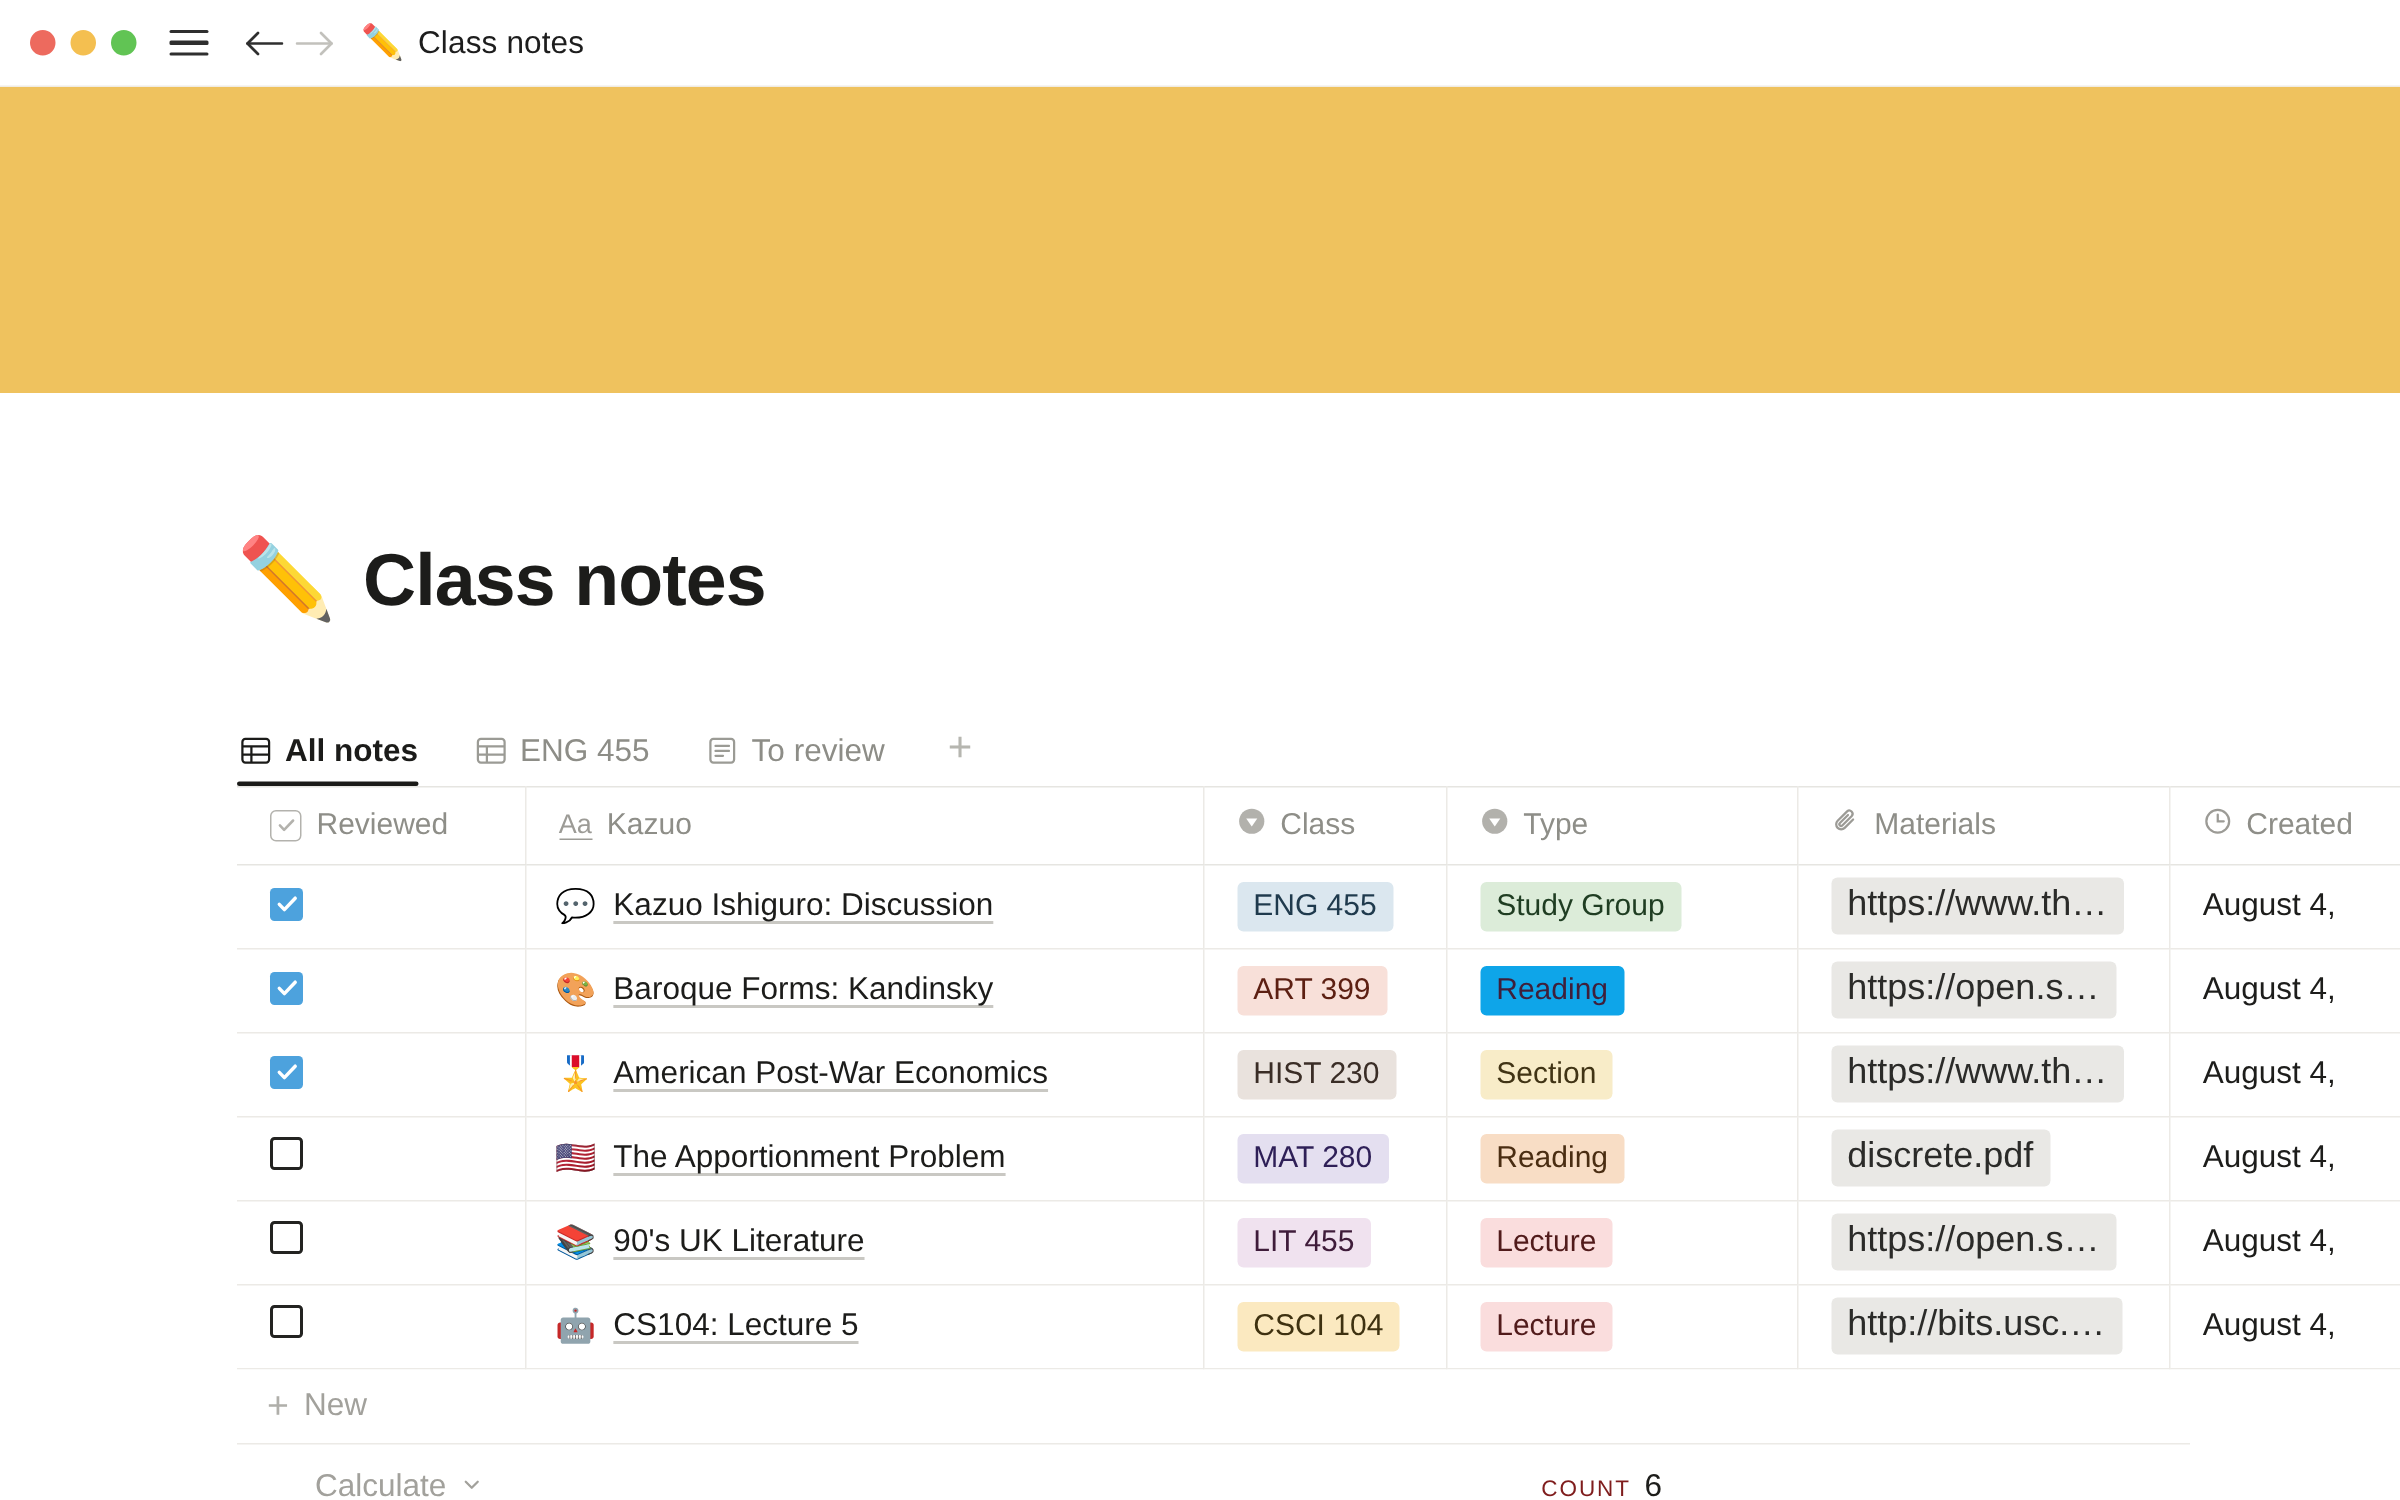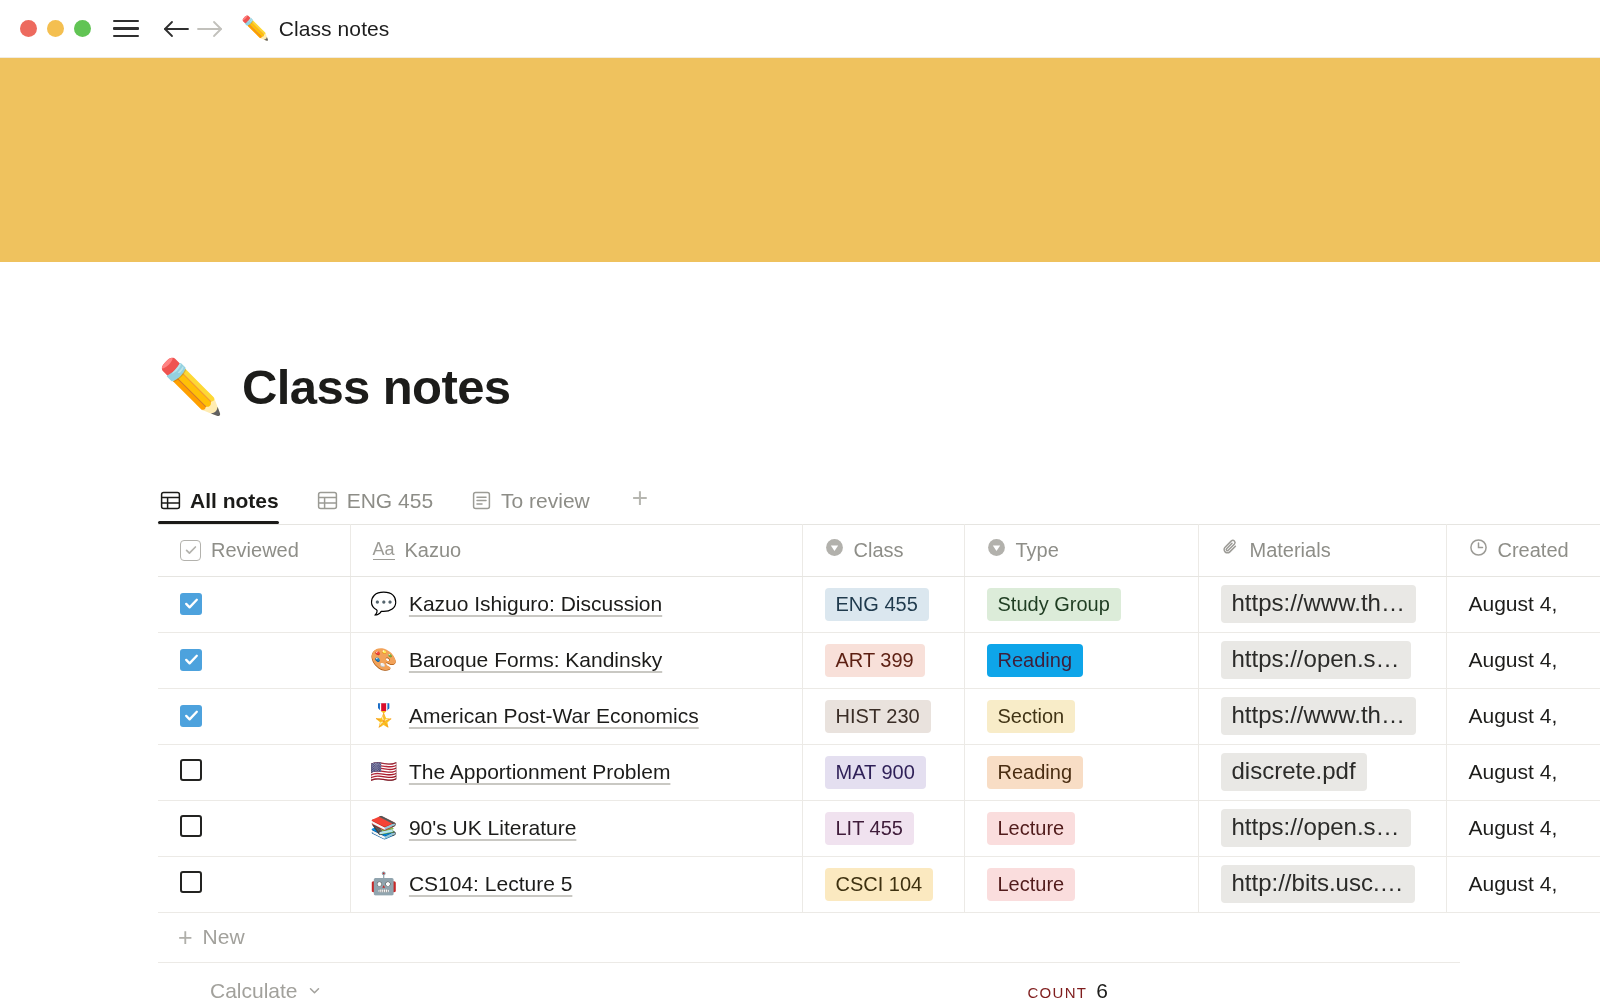--- a/index.html
+++ b/index.html
@@ -337,21 +337,21 @@
             <td><span class="created">August 4,</span></td>
           </tr>
           <tr>
             <td class="cell-rev"><span class="cb off"></span></td>
             <td class="cell-name">
               <span class="name-inner">
                 <span class="row-emoji">🇺🇸</span>
                 <span class="name-link">The Apportionment Problem</span>
               </span>
             </td>
-            <td><span class="tag" style="background: rgb(228, 223, 240); color: rgb(46, 31, 87);">MAT 900</span></td>
+            <td><span class="tag" style="background: rgb(228, 223, 240); color: rgb(46, 31, 87);">MAT 280</span></td>
             <td><span class="tag" style="background: rgb(248, 221, 197); color: rgb(74, 45, 18);">Reading</span></td>
             <td><span class="mat">discrete.pdf</span></td>
             <td><span class="created">August 4,</span></td>
           </tr>
           <tr>
             <td class="cell-rev"><span class="cb off"></span></td>
             <td class="cell-name">
               <span class="name-inner">
                 <span class="row-emoji">📚</span>
                 <span class="name-link">90's UK Literature</span>

